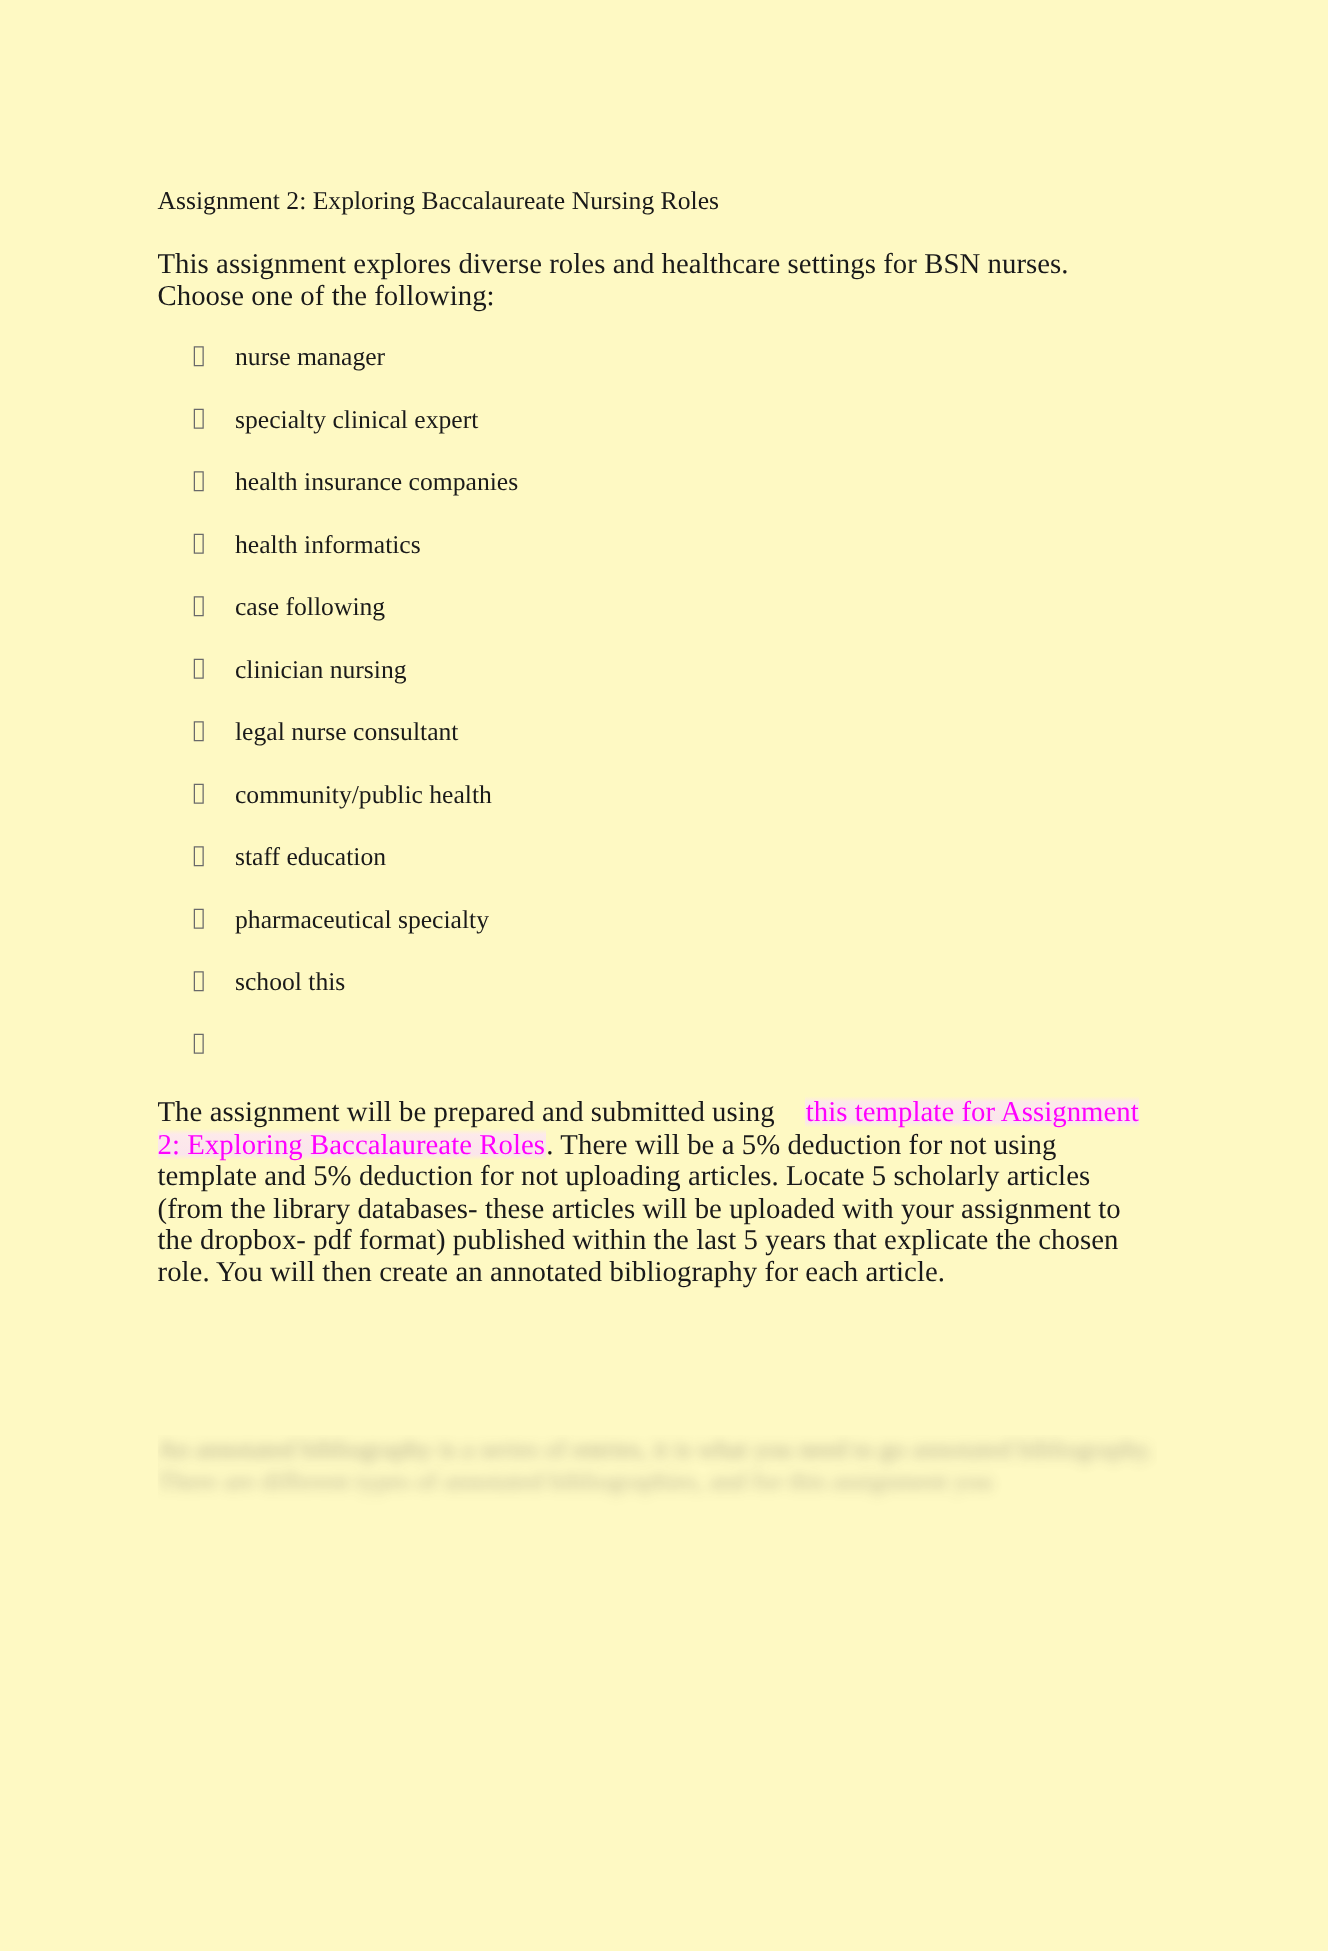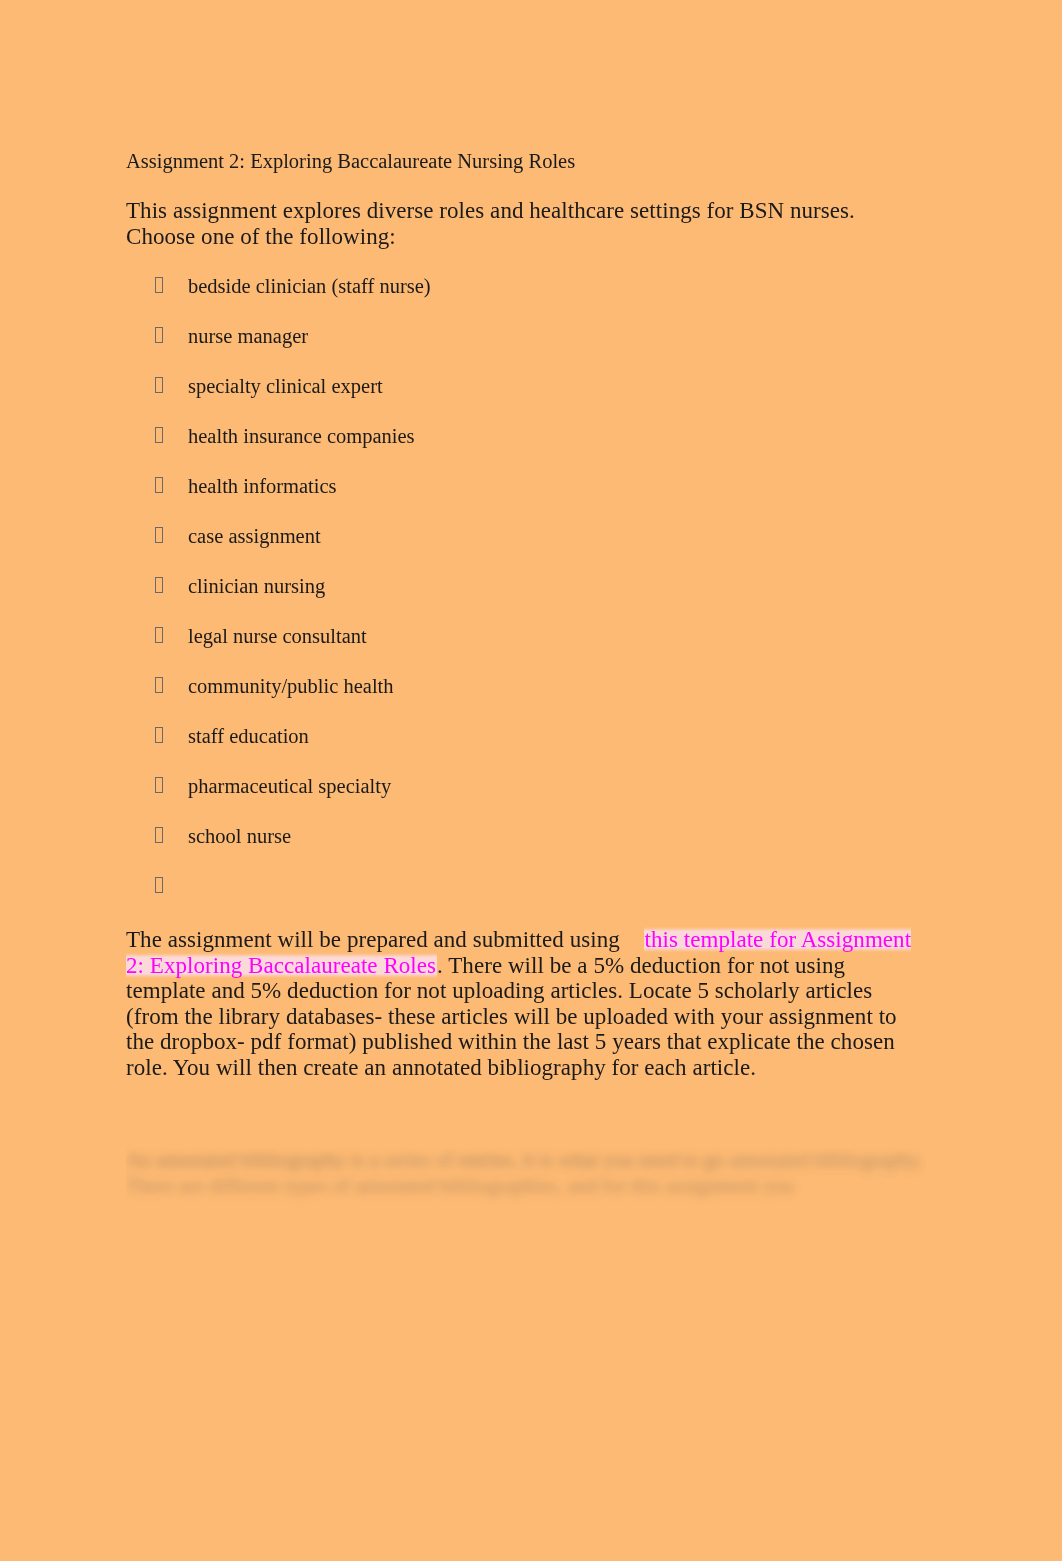--- a/index.html
+++ b/index.html
@@ -16,21 +16,21 @@
     font-family: "Liberation Serif", "DejaVu Serif", serif;
     color: #000000;
     -webkit-font-smoothing: antialiased;
   }
 
   .page {
     position: absolute;
     left: 0; top: 0;
     width: 1062px;
     height: 1561px;
-    background: #fdba74;
+    background: #fef9c3;
   }
 
   .doc-body {
     position: absolute;
     left: 126px;
     top: 149px;
     width: 790px;
   }
 
   .para {
@@ -127,41 +127,37 @@
 
   <div class="doc-body">
 
     <div class="title-line">Assignment 2: Exploring Baccalaureate Nursing Roles</div>
 
     <div class="para">This assignment explores diverse roles and healthcare settings for BSN nurses. Choose one of the following:</div>
 
     <ul class="bullet-list">
       <li class="bullet-item">
         <span class="bullet-marker"></span>
-        <span class="bullet-text">bedside clinician (staff nurse)</span>
-      </li>
-      <li class="bullet-item">
-        <span class="bullet-marker"></span>
         <span class="bullet-text">nurse manager</span>
       </li>
       <li class="bullet-item">
         <span class="bullet-marker"></span>
         <span class="bullet-text">specialty clinical expert</span>
       </li>
       <li class="bullet-item">
         <span class="bullet-marker"></span>
         <span class="bullet-text">health insurance companies</span>
       </li>
       <li class="bullet-item">
         <span class="bullet-marker"></span>
         <span class="bullet-text">health informatics</span>
       </li>
       <li class="bullet-item">
         <span class="bullet-marker"></span>
-        <span class="bullet-text">case assignment</span>
+        <span class="bullet-text">case following</span>
       </li>
       <li class="bullet-item">
         <span class="bullet-marker"></span>
         <span class="bullet-text">clinician nursing</span>
       </li>
       <li class="bullet-item">
         <span class="bullet-marker"></span>
         <span class="bullet-text">legal nurse consultant</span>
       </li>
       <li class="bullet-item">
@@ -171,21 +167,21 @@
       <li class="bullet-item">
         <span class="bullet-marker"></span>
         <span class="bullet-text">staff education</span>
       </li>
       <li class="bullet-item">
         <span class="bullet-marker"></span>
         <span class="bullet-text">pharmaceutical specialty</span>
       </li>
       <li class="bullet-item">
         <span class="bullet-marker"></span>
-        <span class="bullet-text">school nurse</span>
+        <span class="bullet-text">school this</span>
       </li>
       <li class="bullet-item">
         <span class="bullet-marker"></span>
       </li>
     </ul>
 
     <div class="para para-link-block">
       <span>The assignment will be prepared and submitted using</span>
       <span class="link-lead-space"></span><a class="link-text" href="#">this template for Assignment 2: Exploring Baccalaureate Roles</a><span>. There will be a 5% deduction for not using template and 5% deduction for not uploading articles. Locate 5 scholarly articles (from the library databases- these articles will be uploaded with your assignment to the dropbox- pdf format) published within the last 5 years that explicate the chosen role. You will then create an annotated bibliography for each article.</span>
     </div>

